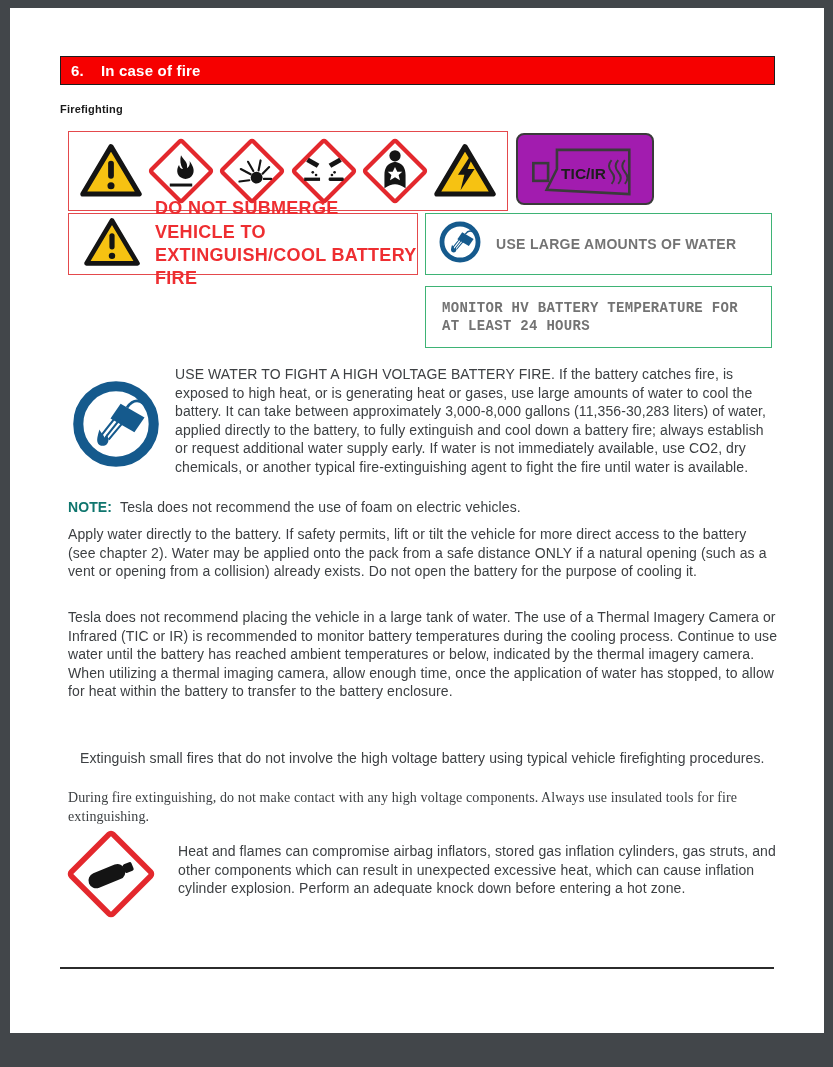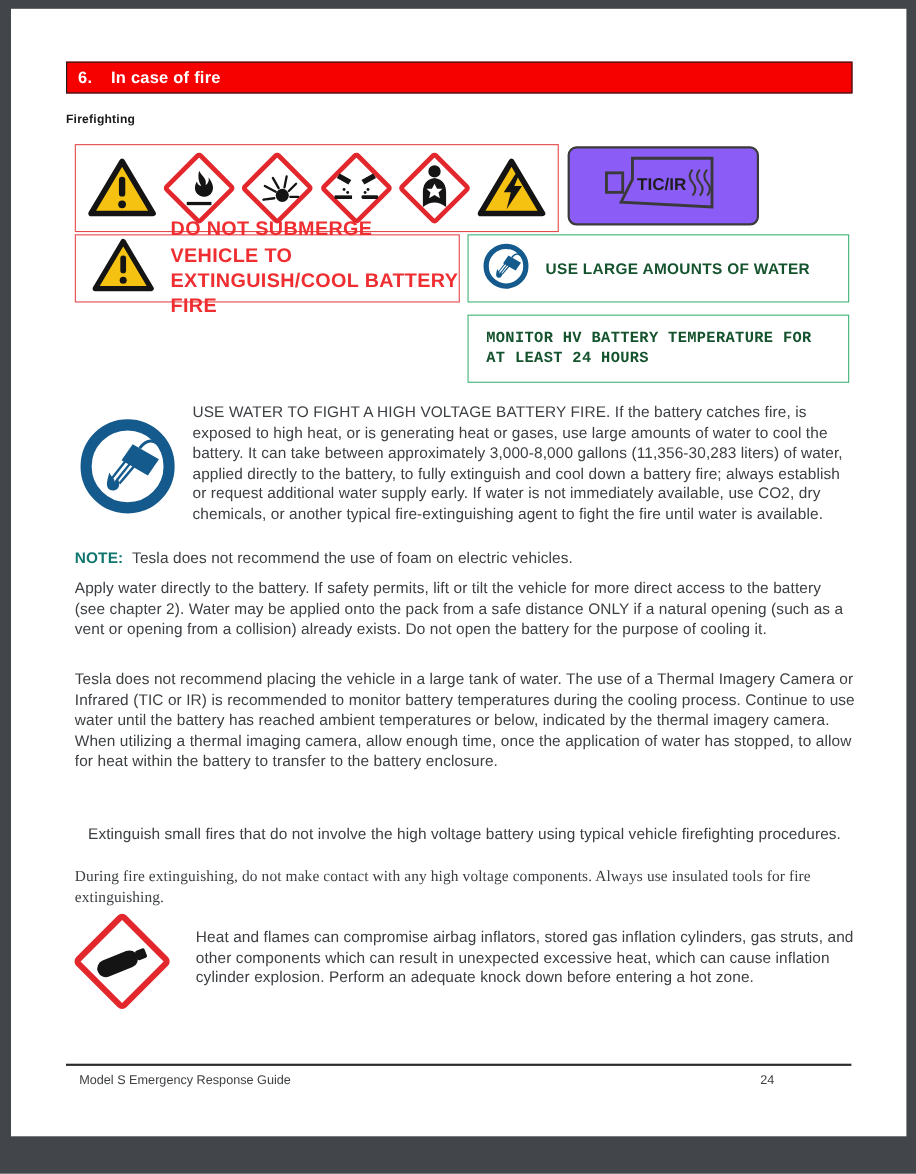--- a/index.html
+++ b/index.html
@@ -34,38 +34,38 @@
   
   .hazard-box{
     left:58px;top:123px;width:440px;height:80px;
     border:1.5px solid #e4494c;box-sizing:border-box;
     display:flex;align-items:center;justify-content:space-between;
     padding:0 10px;
   }
   .hazard-box svg{display:block;}
 
   .ticir-box{
-    left:506px;top:125px;width:174px;height:72px;
+    left:506px;top:125px;width:138px;height:72px;
     border:2.5px solid #3a3a3a;border-radius:8px;box-sizing:border-box;
-    display:flex;align-items:flex-start;justify-content:center;background:#8b5cf6;
+    display:flex;align-items:flex-end;justify-content:center;background:#a21caf;
   }
 
   
   .alert-box{
     height:62px;box-sizing:border-box;
     display:flex;align-items:center;
   }
   .warn-box{border:1.5px solid #e4494c;}
   .safe-box{border:1.5px solid #3eb375;}
   .warn-text{
     color:#ee2e31;font-weight:bold;font-size:18px;line-height:1.3;
     letter-spacing:0.3px;
   }
   .safe-text{
-    color:#14532d;font-weight:bold;font-size:14px;line-height:1.3;
+    color:#737373;font-weight:bold;font-size:14px;line-height:1.3;
     letter-spacing:0.3px;
   }
   .box-row-left{left:58px;width:350px;}
   .box-row-right{left:415px;width:347px;}
 
   
   .para{
     font-size:14px;line-height:18.6px;color:#3d4043;letter-spacing:0.1px;
   }
   .lead-para{left:165px;top:357px;width:604px;}
@@ -236,18 +236,14 @@
       <rect x="18" y="18" width="64" height="64" rx="3" transform="rotate(45 50 50)" fill="#ffffff" stroke="#e3282d" stroke-width="6"></rect>
       <g transform="rotate(-22 50 50)" fill="#141414">
         <rect x="24" y="42" width="42" height="17" rx="8.5"></rect>
         <rect x="65" y="45.5" width="10" height="10" rx="2"></rect>
       </g>
     </svg>
   </span>
   <p class="abs para p-airbag" style="margin:6px;">Heat and flames can compromise airbag inflators, stored gas inflation cylinders, gas struts, and other components which can result in unexpected excessive heat, which can cause inflation cylinder explosion. Perform an adequate knock down before entering a hot zone.</p>
 
   <div class="abs footer-line"></div>
-  <div class="abs footer">
-    <span>Model S Emergency Response Guide</span>
-    <span class="pagenum">24</span>
-  </div>
 
 </div>
 
 </body></html>

